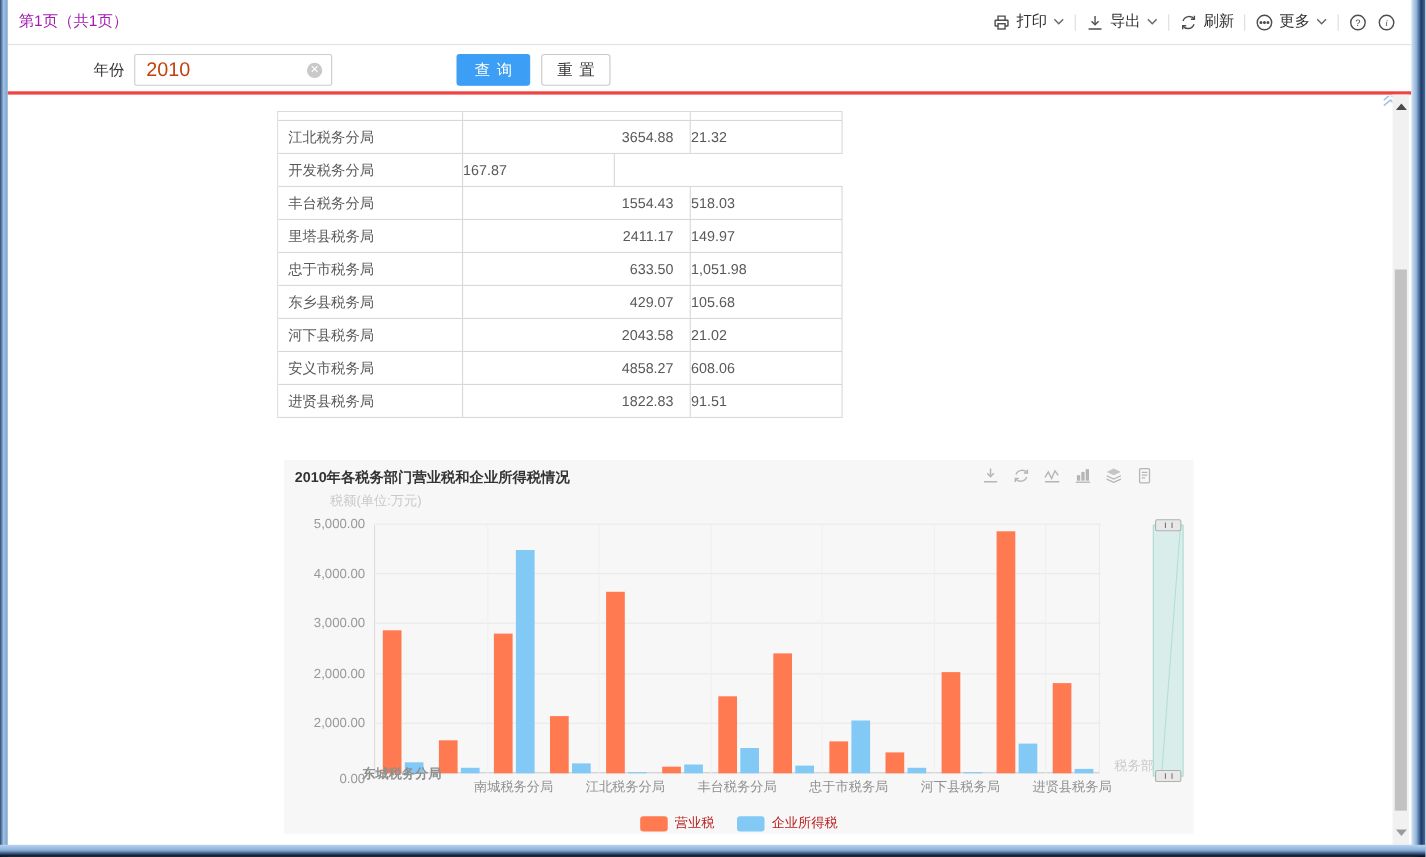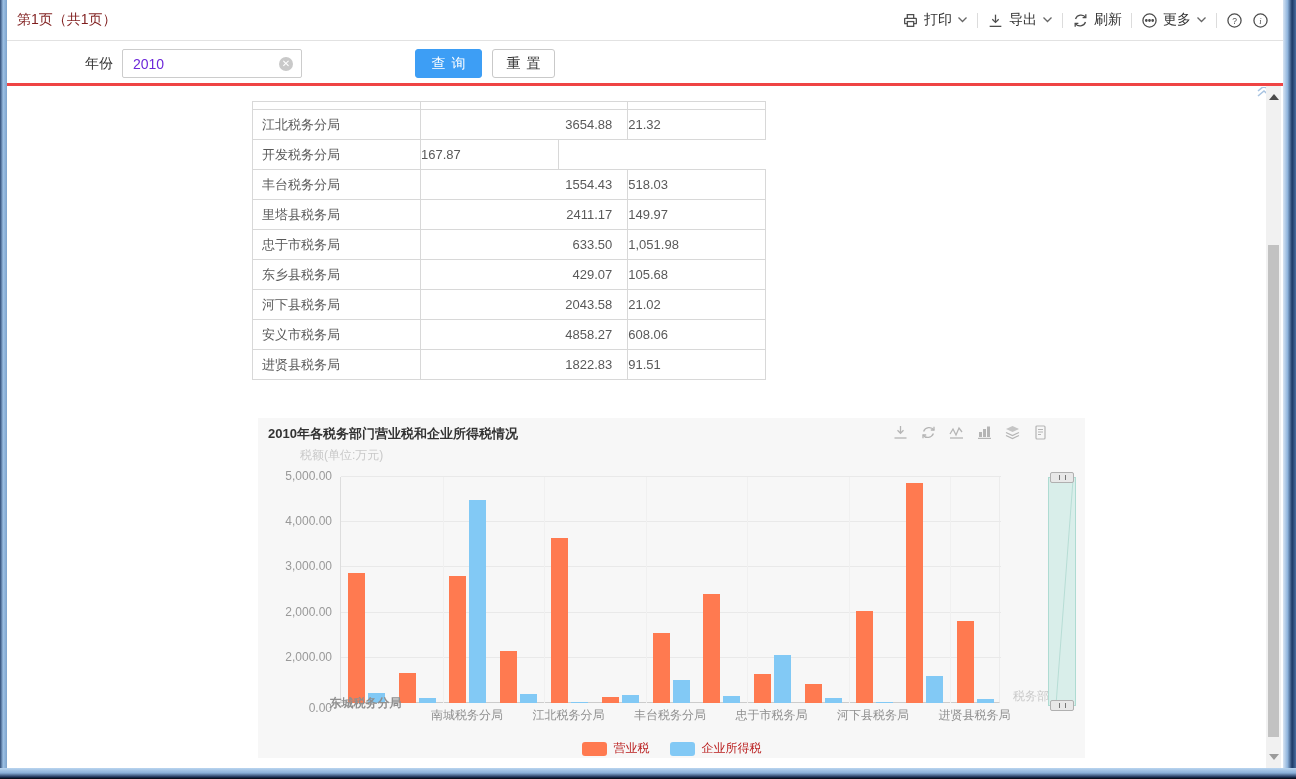--- a/index.html
+++ b/index.html
@@ -11,35 +11,35 @@
   #frame-left  { left:0; top:0; width:7px; height:779px;
                  background:linear-gradient(to right,#2e4a74,#9cc0e4 45%,#7da3cc); }
   #frame-right { right:0; top:0; width:13px; height:779px;
                  background:linear-gradient(to right,#d7e4f3,#8fb4dc 35%,#1e3a66 70%,#4a6ea0); }
   #frame-bottom{ left:0; bottom:0; width:1296px; height:11px;
                  background:linear-gradient(to bottom,#b9d4ef,#89afd8 45%,#16294d 85%,#05070d); }
 
   
   #toolbar { position:absolute; left:7px; top:0; width:1276px; height:41px; background:#fff;
              border-bottom:1px solid #e2e2e2; display:flex; align-items:center; }
-  #page-label { margin-left:10px; font-size:14px; color:#7f1d1d; }
+  #page-label { margin-left:10px; font-size:14px; color:#a21caf; }
   #toolbar-right { margin-left:auto; margin-right:14px; display:flex; align-items:center; gap:9px; }
   .tb-item { display:flex; align-items:center; gap:5px; font-size:14px; color:#333; cursor:pointer; }
   .tb-sep { width:1px; height:15px; background:#dcdcdc; }
   .icon16 { width:17px; height:17px; display:block; }
   .chev { width:11px; height:8px; display:block; }
 
   
   #query-panel { position:absolute; left:7px; top:42px; width:1276px; height:44px; background:#fff;
                  border-bottom:3px solid #ef4444; }
   #year-label { position:absolute; left:78px; top:13px; font-size:14px; color:#333; }
   #year-input-wrap { position:absolute; left:115px; top:7px; width:180px; height:29px;
                      border:1px solid #ccc; border-radius:2px; background:#fff; }
   #year-input { width:140px; height:27px; border:0; outline:none; padding-left:10px;
-                font-size:14px; color:#6d28d9; font-family:inherit; background:transparent; }
+                font-size:18px; color:#c2410c; font-family:inherit; background:transparent; }
   #year-clear { position:absolute; right:8px; top:7px; width:14px; height:14px; border-radius:50%;
                 background:#c9c9c9; color:#fff; font-size:10px; line-height:14px; text-align:center; cursor:pointer; }
   .btn { position:absolute; top:7px; height:29px; border-radius:3px; font-size:14px;
          letter-spacing:6px; padding-left:6px; text-align:center; line-height:27px; cursor:pointer; }
   #search-btn { left:408px; width:67px; background:#3d9ef5; border:1px solid #3d9ef5; color:#fff; }
   #reset-btn  { left:485px; width:63px; background:#fff; border:1px solid #c9c9c9; color:#333; }
 
   
   #content { position:absolute; left:7px; top:87px; width:1259px; height:681px; background:#fff; overflow:hidden; }
   #collapse-icon { position:absolute; left:1247px; top:-4px; cursor:pointer; }

